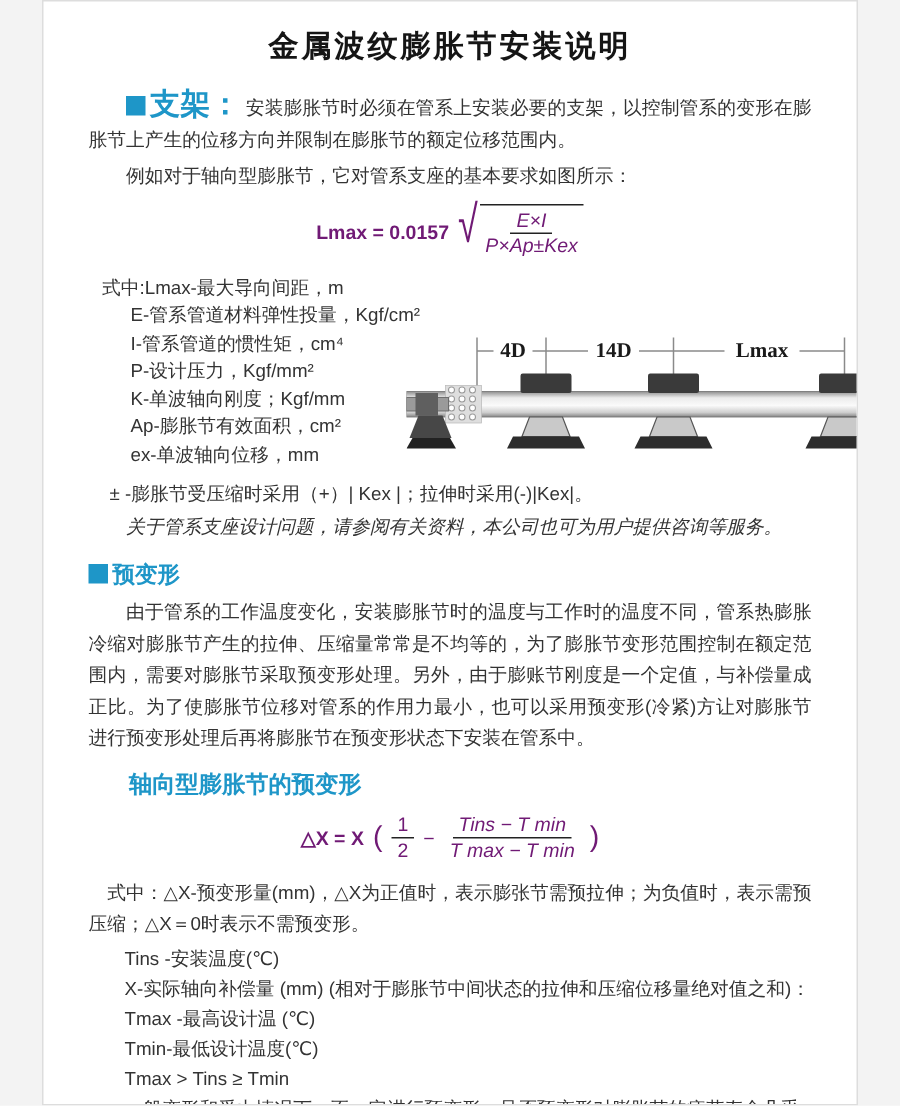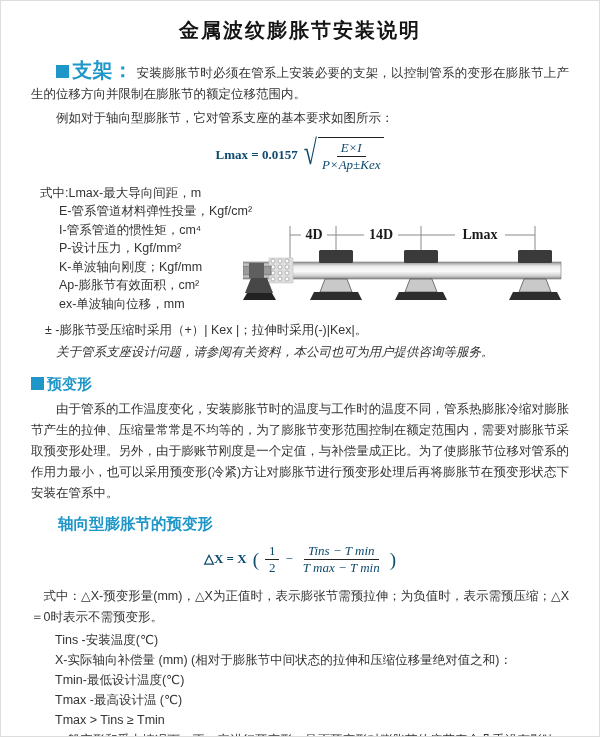--- a/index.html
+++ b/index.html
@@ -1,18 +1,18 @@
 <!DOCTYPE html>
 <html><head>
 <meta charset="utf-8">
 <style>
   * { box-sizing: border-box; }
   html,body { margin:0; padding:0; background:#f3f3f3; }
   .page {
-    width:600px; height:737px; margin:0 auto; background:#fff;
+    width:544px; height:737px; margin:0 auto; background:#fff;
     border:1px solid #ddd; position:relative; overflow:hidden;
     padding:10px 30px 0 30px;
     font-family:"Liberation Sans","DejaVu Sans",sans-serif;
     color:#333; font-size:12.5px;
   }
   h1.title {
     font-size:20px; font-weight:bold; color:#151515; text-align:center;
     margin:6px 0 16px 0; letter-spacing:2px;
   }
   .para { margin:0 0 3px 0; line-height:21px; text-align:justify; }
@@ -26,22 +26,22 @@
   h2.section {
     font-size:15px; color:#1e96c8; font-weight:bold; margin:12px 0 5px 0;
   }
   h3.sub {
     font-size:15.5px; color:#1e96c8; font-weight:bold; margin:10px 0 8px 27px;
   }
 
   
   .formula {
     display:flex; justify-content:center; align-items:center; gap:6px;
-    font-family:Liberation Serif, serif; font-size:13px;
-    color:#0c4a6e; margin:8px 0 10px 0;
+    font-family:Liberation Sans, sans-serif; font-size:13px;
+    color:#701a75; margin:8px 0 10px 0;
   }
   .f-bold { font-weight:bold; }
   .fr { display:inline-flex; flex-direction:column; align-items:center; line-height:1.25; }
   .fr .num { border-bottom:1px solid #222; padding:0 4px; }
   .fr .den { padding:0 4px; }
   .f-it { font-style:italic;text-align:center; }
   .sqrt-sign {
     font-size:24px; line-height:1; display:inline-block;
     transform:scaleY(1.45); transform-origin:60% 78%; margin-right:-5px;
   }
@@ -193,19 +193,19 @@
       <span class="den">T max − T min</span>
     </span>
     <span class="paren">)</span>
   </div>
 
   <p class="para ind1">式中：△X-预变形量(mm)，△X为正值时，表示膨张节需预拉伸；为负值时，表示需预压缩；△X＝0时表示不需预变形。</p>
 
   <ul class="plain">
     <li>Tins -安装温度(℃)</li>
     <li>X-实际轴向补偿量 (mm) (相对于膨胀节中间状态的拉伸和压缩位移量绝对值之和)：</li>
+    <li>Tmax -最高设计温 (℃)</li>
     <li>Tmin-最低设计温度(℃)</li>
-    <li>Tmax -最高设计温 (℃)</li>
     <li>Tmax &gt; Tins ≥ Tmin</li>
     <li>一般变形和受力情况下，不一定进行预变形，足否预变形对膨胀节的疲劳寿命几乎没有影响。</li>
   </ul>
 
 </div>
 
 </body></html>

